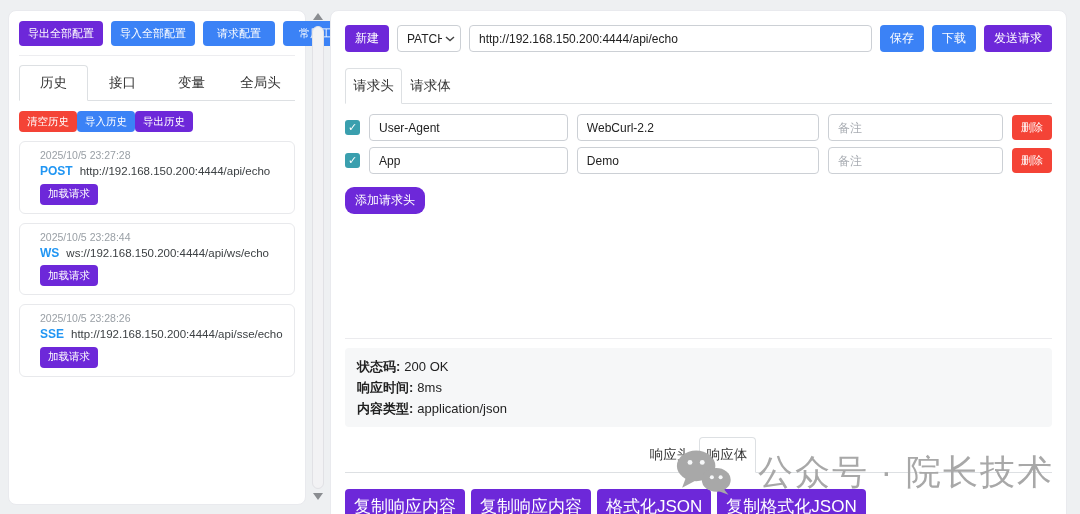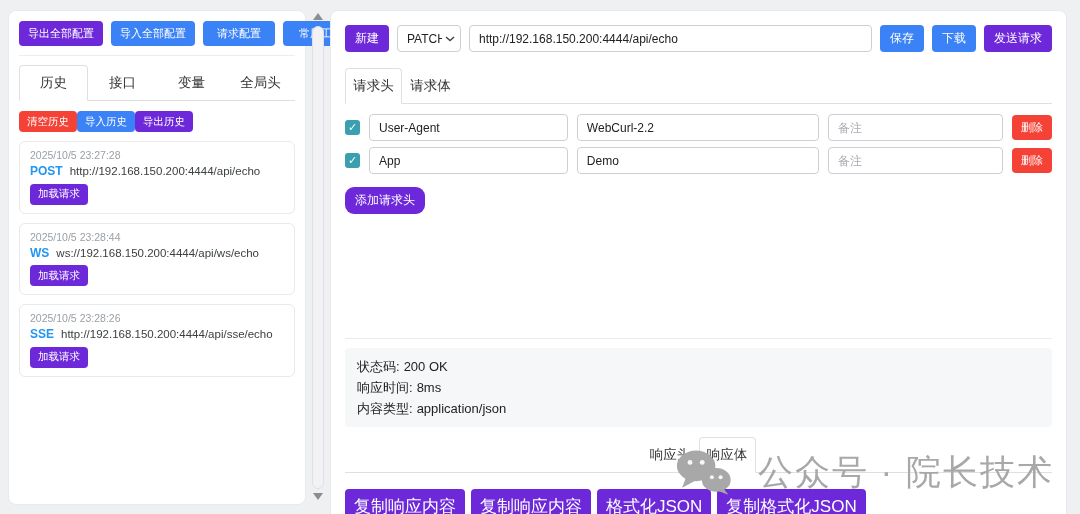--- a/index.html
+++ b/index.html
@@ -27,21 +27,21 @@
   .tabbar.spread .tab { flex:1; }
   .tabbar.compact .tab { width:57px; }
 
   
   #config-row { display:flex; gap:8px; }
   #config-row .btn { flex:0 0 auto; }
   .divider { border-top:1px solid #ededf0; margin:9px 0 0 0; }
   #left-tabs { margin-top:8px; }
   #hist-actions { margin-top:10px; display:flex; gap:0; }
   #history-list { margin-top:9px; }
-  .hist-card { border:1px solid #e8e9ec; border-radius:6px; padding:7px 10px 8px 10px; margin-bottom:9px; }
+  .hist-card { border:1px solid #e8e9ec; border-radius:6px; padding:7px 10px 8px 20px; margin-bottom:9px; }
   .hist-time { font-size:10.5px; color:#9aa0a6; }
   .hist-line { margin:3px 0 5px 0; font-size:11.5px; color:#3c4043; }
   .hist-method { color:#2196f3; font-weight:bold; font-size:12px; margin-right:7px; }
 
   
   #mid-scrollbar { position:absolute; left:309px; top:10px; width:18px; height:495px; }
   .sb-arrow { width:0; height:0; border-left:5px solid transparent; border-right:5px solid transparent; margin:3px auto; }
   .sb-arrow.up   { border-bottom:7px solid #8a8d91; }
   .sb-arrow.down { border-top:7px solid #8a8d91; }
   #mid-thumb { position:absolute; left:3px; right:3px; top:16px; bottom:16px;
@@ -65,21 +65,21 @@
   .cbx { width:15px; height:15px; background:#3a9fae; border-radius:3px; color:#fff; font-size:11px;
          line-height:15px; text-align:center; flex:0 0 auto; cursor:pointer; }
   .hdr-name  { width:210px; }
   .hdr-value { width:256px; }
   .hdr-note  { flex:1; }
   #add-header-btn { margin-top:7px;border-radius:9px; }
 
   #resp-divider { margin-top:124px; border-top:1px solid #ebebee; }
   #status-box { margin-top:9px; background:#f6f7f8; border-radius:4px; padding:8px 12px; }
   .status-line { font-size:13px; color:#222; line-height:21px; }
-  .status-line b { font-weight:normal; margin-right:4px; }
+  .status-line b { font-weight:bold; margin-right:4px; }
   #resp-tabs { margin-top:9px;justify-content:center; }
   #resp-actions { margin-top:16px; display:flex; gap:6px; }
   .btn.resp { font-size:17px; padding:5.5px 9px; }
 
   #watermark { position:absolute; right:12px; top:438px; display:flex; align-items:flex-start; gap:26px;
                color:#a8a8a8; font-size:35px; letter-spacing:2px; pointer-events:none; }
 </style>
 </head>
 <body>
 

